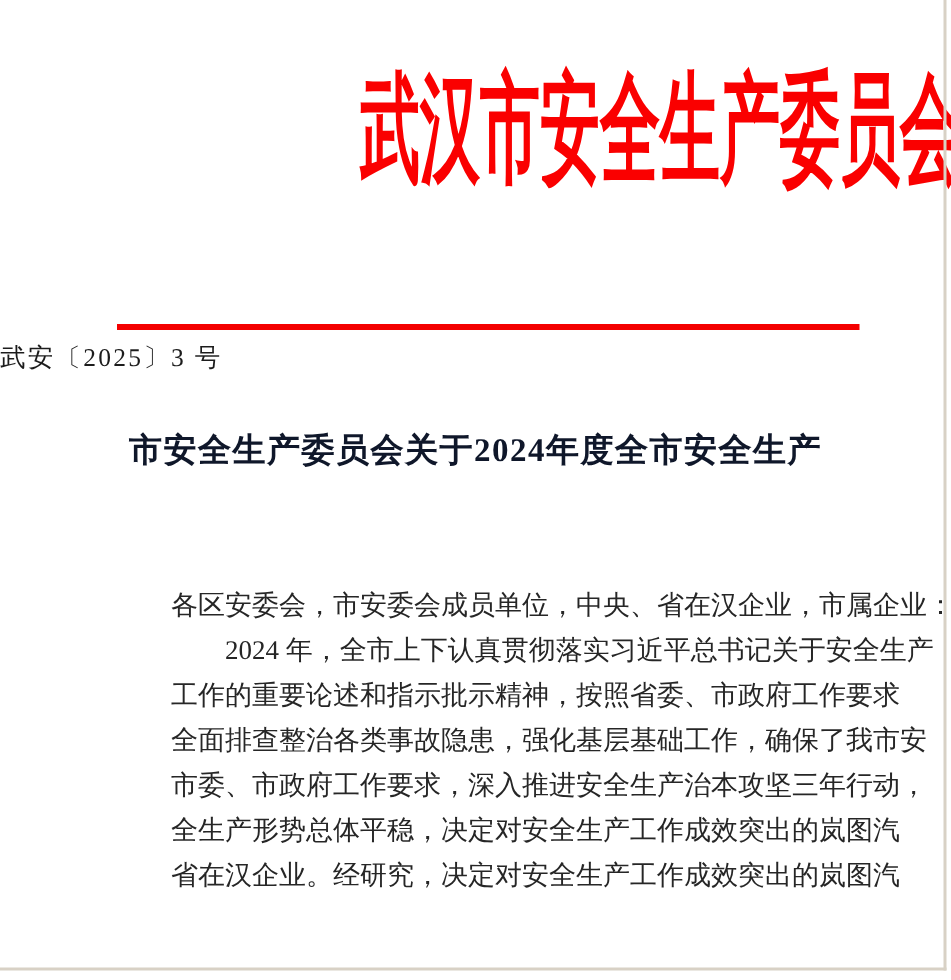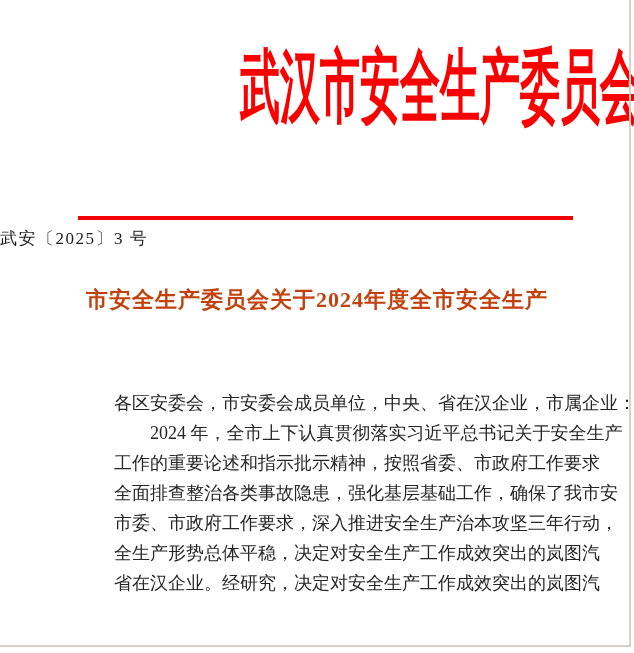--- a/index.html
+++ b/index.html
@@ -48,21 +48,21 @@
   }
   
   .doc-title {
     position: absolute;
     top: 284px; left: 0; right: 0;
     text-align: center;
     font-weight: bold;
     font-size: 22px;
     line-height: 31px;
     letter-spacing: 1px;
-    color: #c2410c;
+    color: #0f172a;
   }
   
   .body-block {
     position: absolute;
     top: 388px; left: 82px;
     width: 476px;
     font-size: 18px;
     line-height: 30px;
     color: #262626;
     margin-left: 32px;

